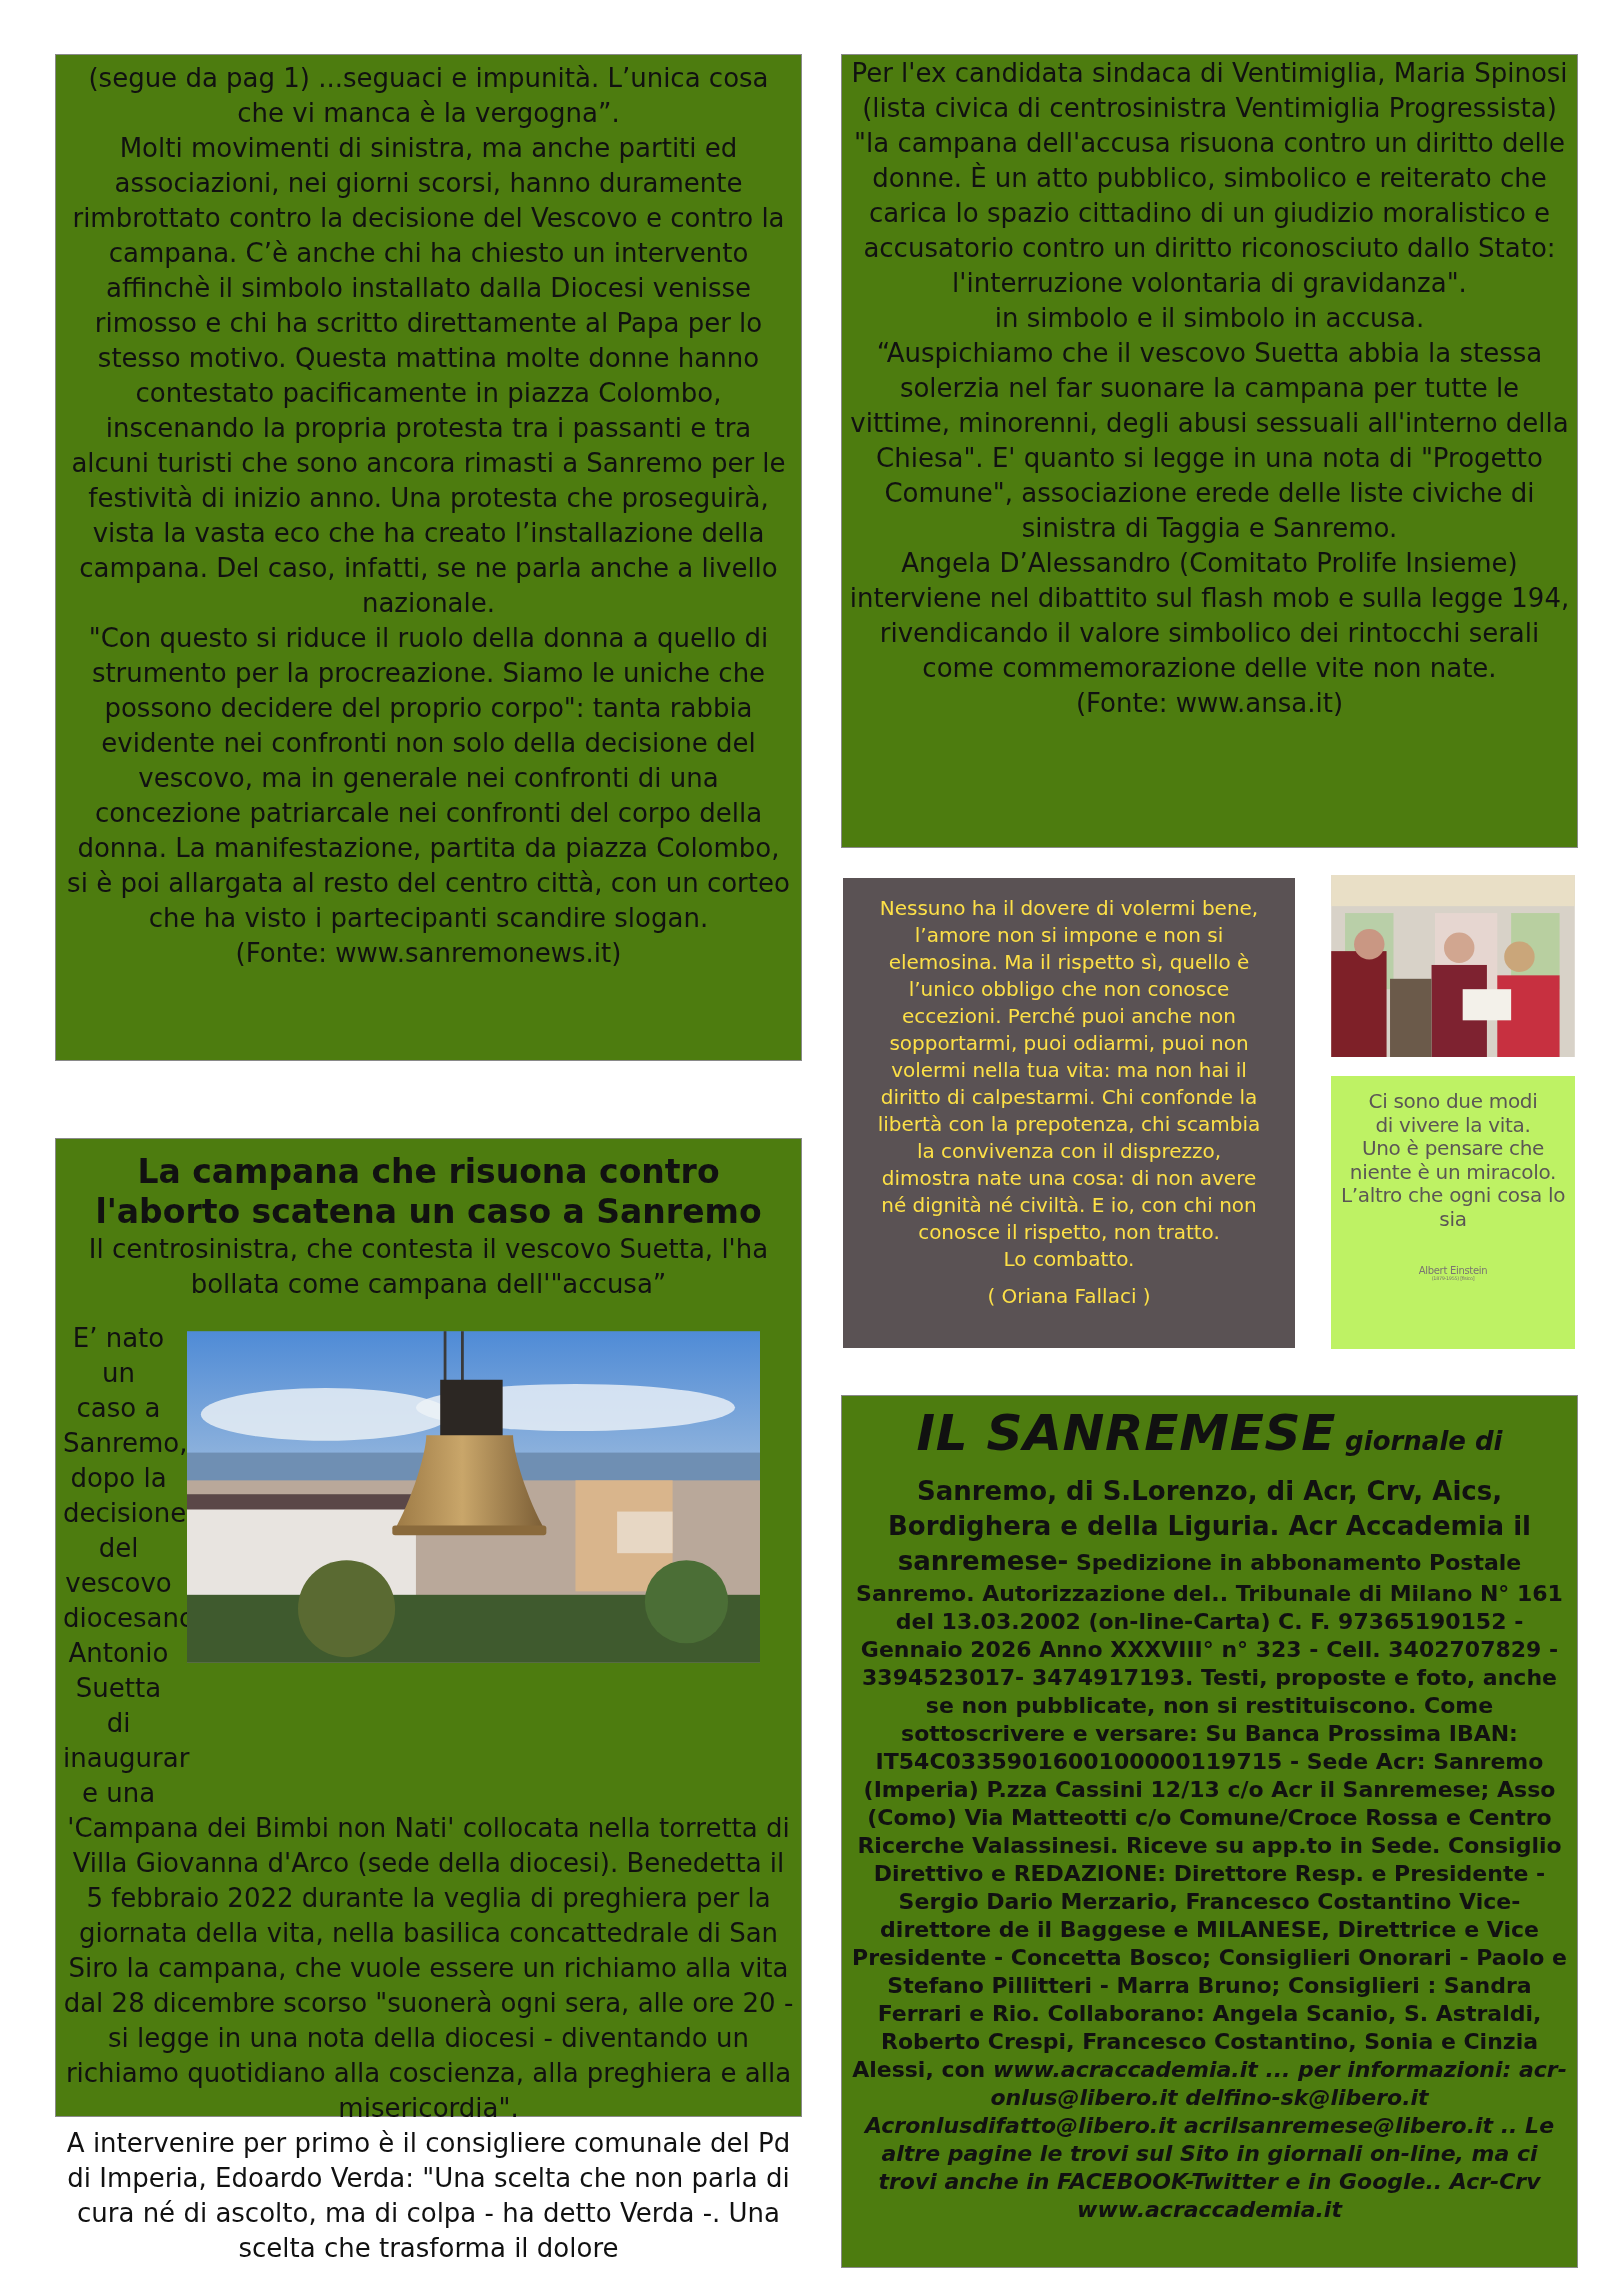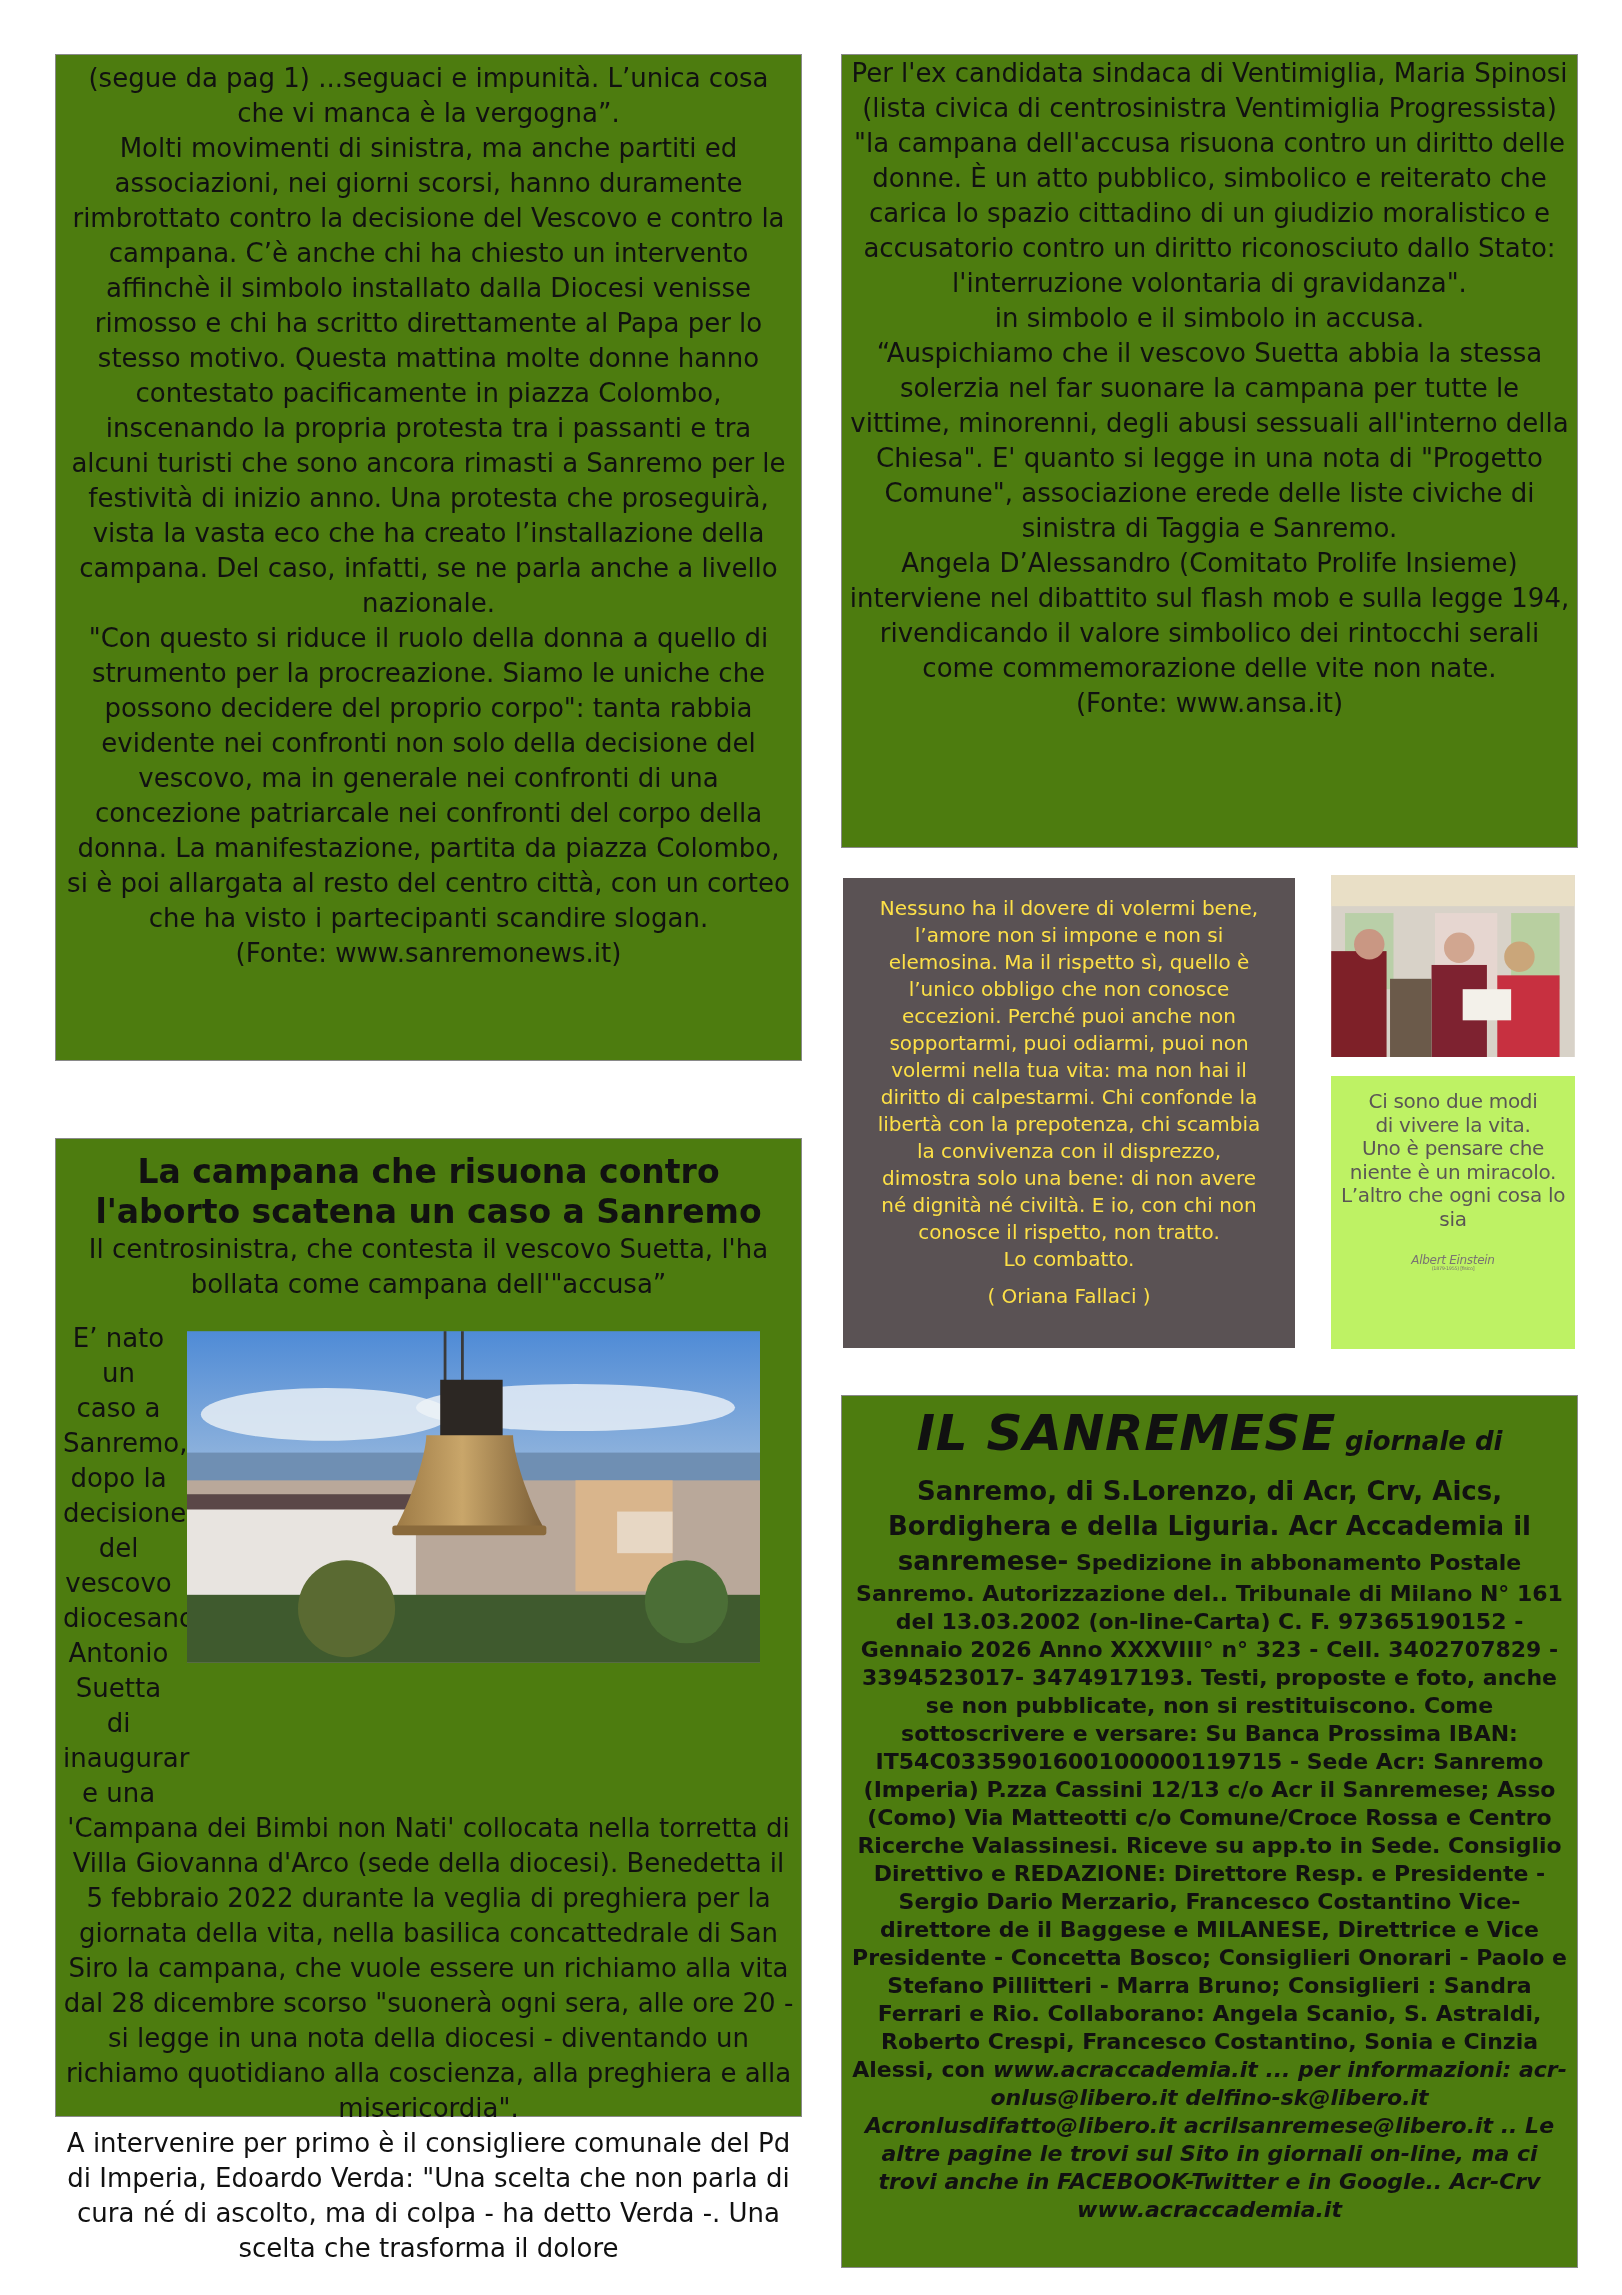--- a/index.html
+++ b/index.html
@@ -17,21 +17,21 @@
   .wrap-row { display: flex; align-items: flex-start; }
   .narrow-col { width: 111px; font-size: 26px; line-height: 35px; text-align: center; flex: none; }
   .photo-bell { width: 573px; height: 332px; margin-left: 12.5px; margin-top: 9.7px; flex: none; position: relative; overflow: hidden; }
 
   #quote-fallaci { position: absolute; left: 843px; top: 878px; width: 452px; height: 470px; background: #5a5254; color: #fde047; font-family: "DejaVu Sans", sans-serif; font-size: 20px; line-height: 27px; text-align: center; box-sizing: border-box; padding: 16.6px 14px 0 14px; }
   #quote-fallaci p { margin: 0; }
   #quote-fallaci .author { margin-top: 10px; }
   #photo-group { position: absolute; left: 1331px; top: 875px; width: 244px; height: 182px; overflow: hidden; }
   #quote-einstein { position: absolute; left: 1331px; top: 1076px; width: 244px; height: 273px; background: #bef264; color: #5b5655; text-align: center; box-sizing: border-box; padding-top: 14px; font-size: 20px; line-height: 23.6px; letter-spacing: -0.3px; }
   #quote-einstein p { margin: 0; }
-  #quote-einstein .sig { font-size: 12px; line-height: 9.7px; color: #7a7472; margin-top: 24px; font-style: italic; }
+  #quote-einstein .sig { font-size: 10px; line-height: 9.7px; color: #7a7472; margin-top: 34px; }
   #quote-einstein .sig2 { font-size: 4.9px; line-height: 7px; color: #7a7472; }
 
   .col-title { text-align: center; margin: 0; line-height: 55px; font-style: italic; }
   .col-title .big { font-size: 50px; font-weight: bold; letter-spacing: 0.7px; }
   .col-title .small { font-size: 26px; font-weight: bold; }
   .col-lead { font-weight: bold; font-size: 26px; line-height: 35px; text-align: center; margin: 0; }
   .col-lead .inline-small { font-size: 22px; }
   .col-body { font-weight: bold; font-size: 22px; line-height: 28px; text-align: center; margin: 0; }
   .col-body .it { font-style: italic; }
 </style>
@@ -62,21 +62,21 @@
       <p>Nessuno ha il dovere di volermi bene,</p>
       <p>l’amore non si impone e non si</p>
       <p>elemosina. Ma il rispetto sì, quello è</p>
       <p>l’unico obbligo che non conosce</p>
       <p>eccezioni. Perché puoi anche non</p>
       <p>sopportarmi, puoi odiarmi, puoi non</p>
       <p>volermi nella tua vita: ma non hai il</p>
       <p>diritto di calpestarmi. Chi confonde la</p>
       <p>libertà con la prepotenza, chi scambia</p>
       <p>la convivenza con il disprezzo,</p>
-      <p>dimostra solo una bene: di non avere</p>
+      <p>dimostra nate una cosa: di non avere</p>
       <p>né dignità né civiltà. E io, con chi non</p>
       <p>conosce il rispetto, non tratto.</p>
       <p>Lo combatto.</p>
     </div>
   <p class="author">( Oriana Fallaci )</p>
 </div>
 
 <div id="photo-group">
   <svg width="244" height="182" viewBox="0 0 352 263">
     <rect width="352" height="263" fill="#d8d2c8"></rect>

